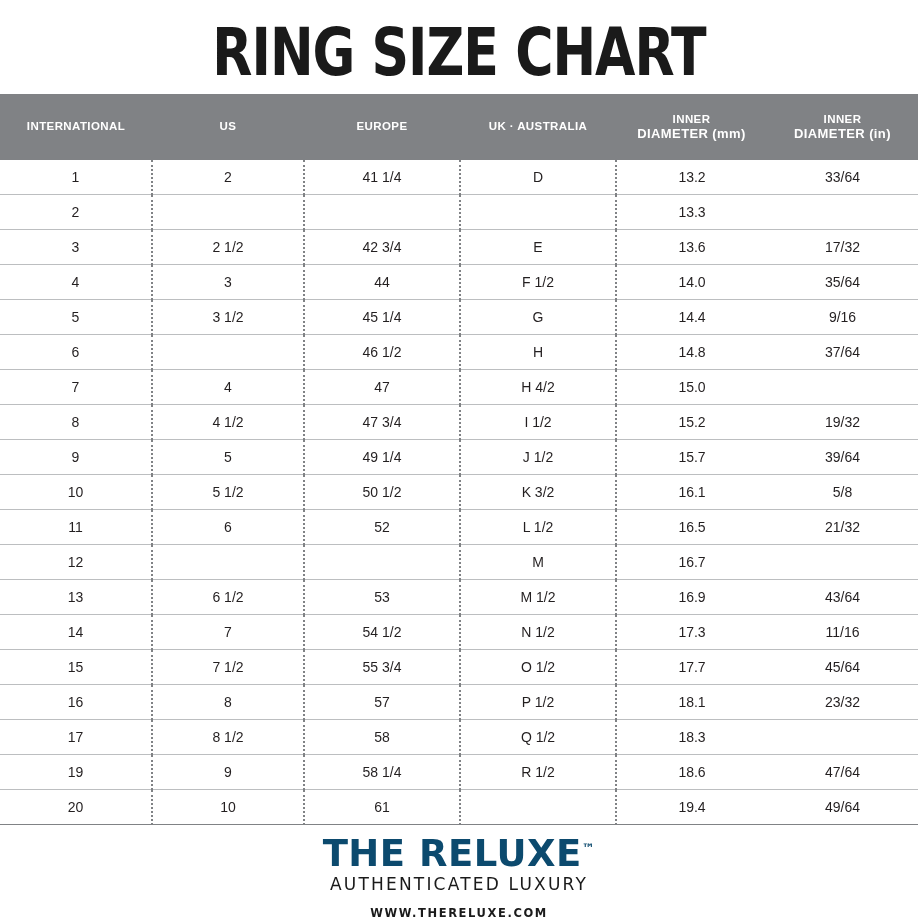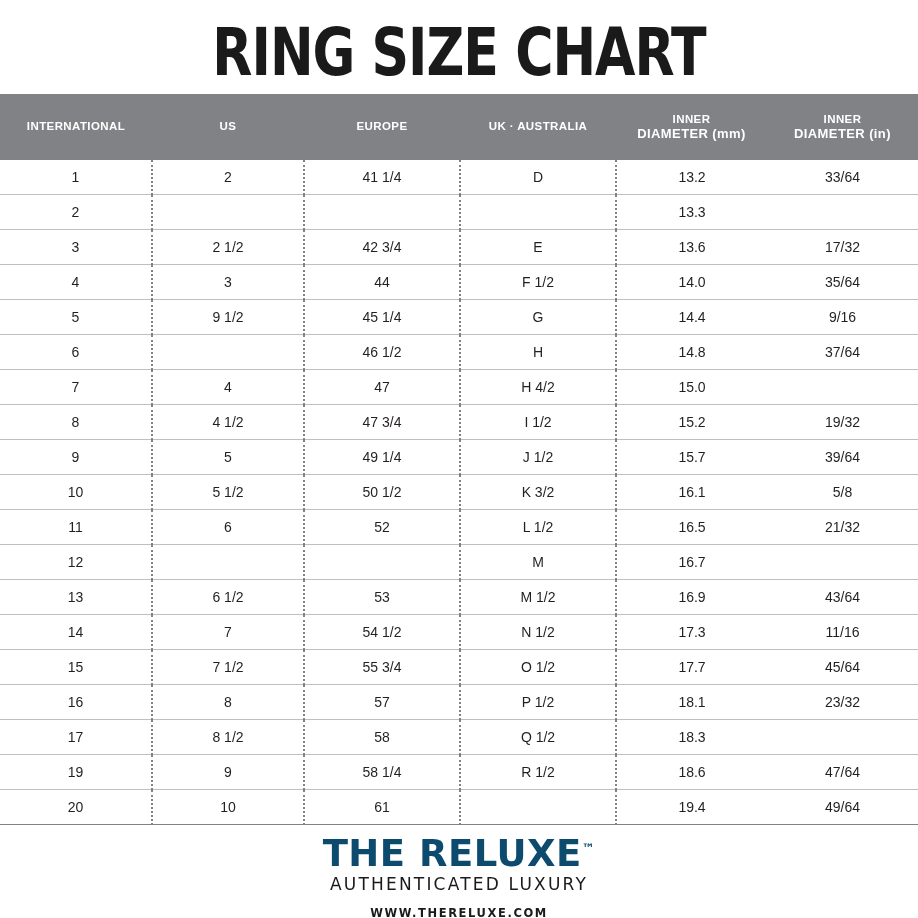--- a/index.html
+++ b/index.html
@@ -191,21 +191,21 @@
         <tr>
           <td class="dotline">4</td>
           <td class="dotline">3</td>
           <td class="dotline">44</td>
           <td class="dotline">F 1/2</td>
           <td class="plainline">14.0</td>
           <td class="plainline">35/64</td>
         </tr>
         <tr>
           <td class="dotline">5</td>
-          <td class="dotline">9 1/2</td>
+          <td class="dotline">3 1/2</td>
           <td class="dotline">45 1/4</td>
           <td class="dotline">G</td>
           <td class="plainline">14.4</td>
           <td class="plainline">9/16</td>
         </tr>
         <tr>
           <td class="dotline">6</td>
           <td class="dotline"></td>
           <td class="dotline">46 1/2</td>
           <td class="dotline">H</td>

